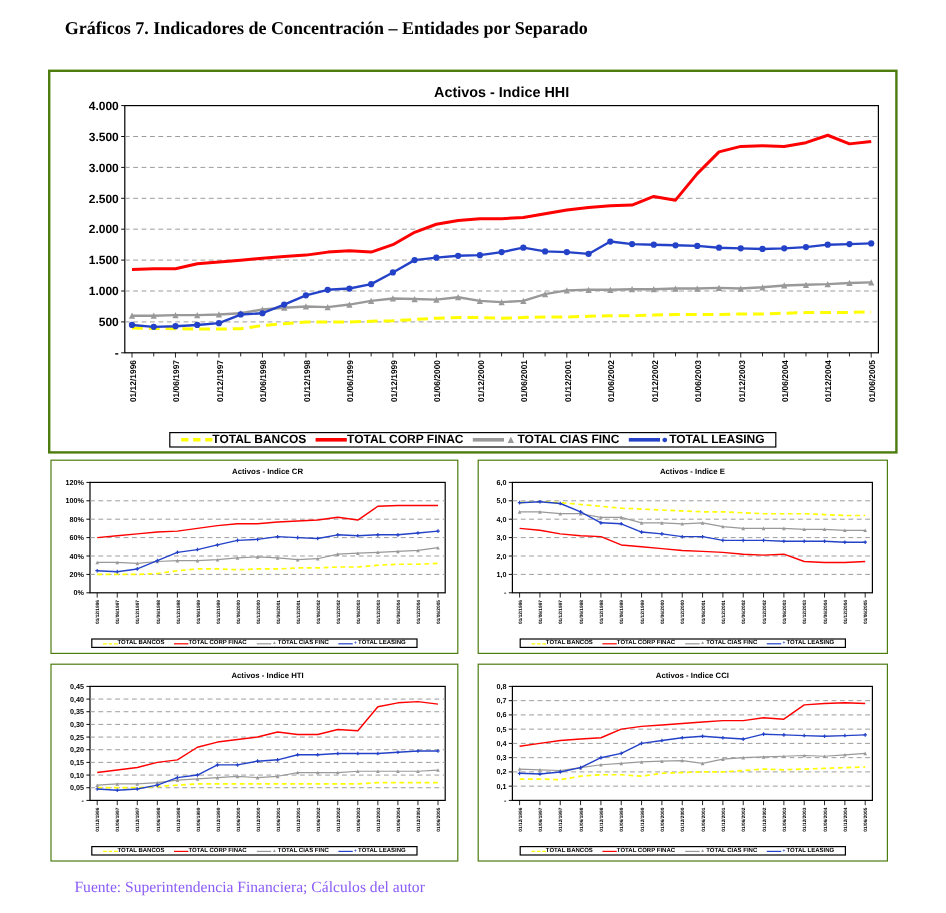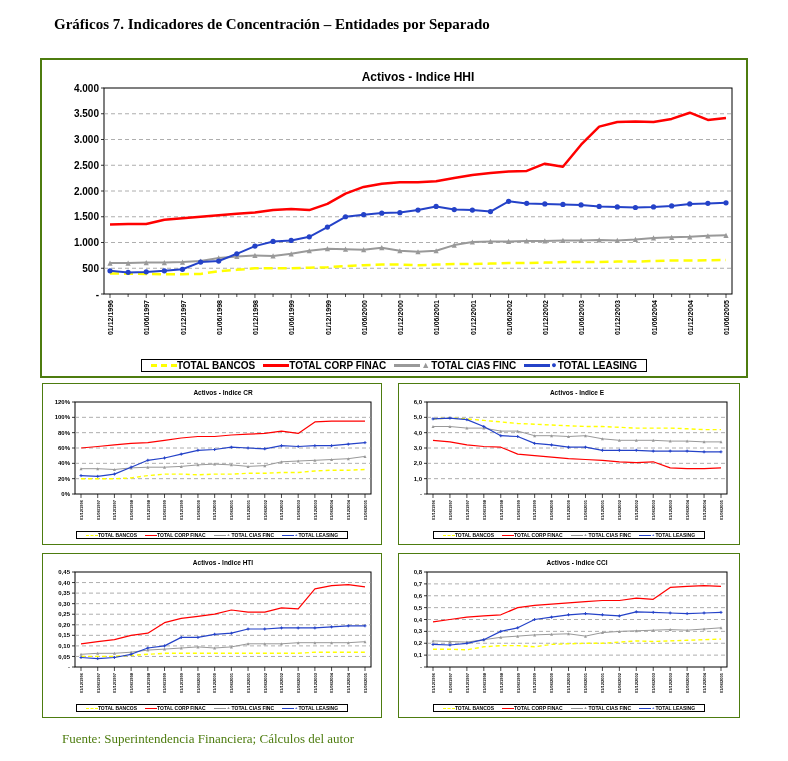--- a/index.html
+++ b/index.html
@@ -1,18 +1,18 @@
 <!DOCTYPE html>
 <html><head>
 <meta charset="utf-8">
 <style>
   html,body{margin:0;padding:0;background:#fff;}
   #page{position:relative;width:788px;height:761px;background:#ffffff;font-family:"Liberation Serif",serif;overflow:hidden;}
   .page-title{position:absolute;left:54px;top:16px;font-size:15px;font-weight:bold;color:#000;text-align:right;}
-  .footer{position:absolute;left:62px;top:731px;font-size:13px;color:#4d7c0f;}
+  .footer{position:absolute;left:62px;top:731px;font-size:13px;color:#8b5cf6;}
   .chart-box{position:absolute;background:#fff;border:1px solid #4d7c0f;box-sizing:border-box;padding-top:2px;}
   .chart-box.main{border-width:2px;}
   #chart-hhi{left:40px;top:58px;width:708px;height:320px;}
   #chart-cr {left:42px;top:383px;width:340px;height:162px;}
   #chart-e  {left:398px;top:383px;width:342px;height:162px;}
   #chart-hti{left:42px;top:553px;width:340px;height:165px;}
   #chart-cci{left:398px;top:553px;width:342px;height:165px;}
   svg text{font-family:"Liberation Sans",sans-serif;font-weight:bold;fill:#000;}
   .legend{width:max-content;margin:1px auto 16px auto;border:1px solid #000;display:flex;align-items:center;white-space:nowrap;font-family:"Liberation Sans",sans-serif;font-weight:bold;color:#000;}
   .li{display:flex;align-items:center;margin:0 4px;}

